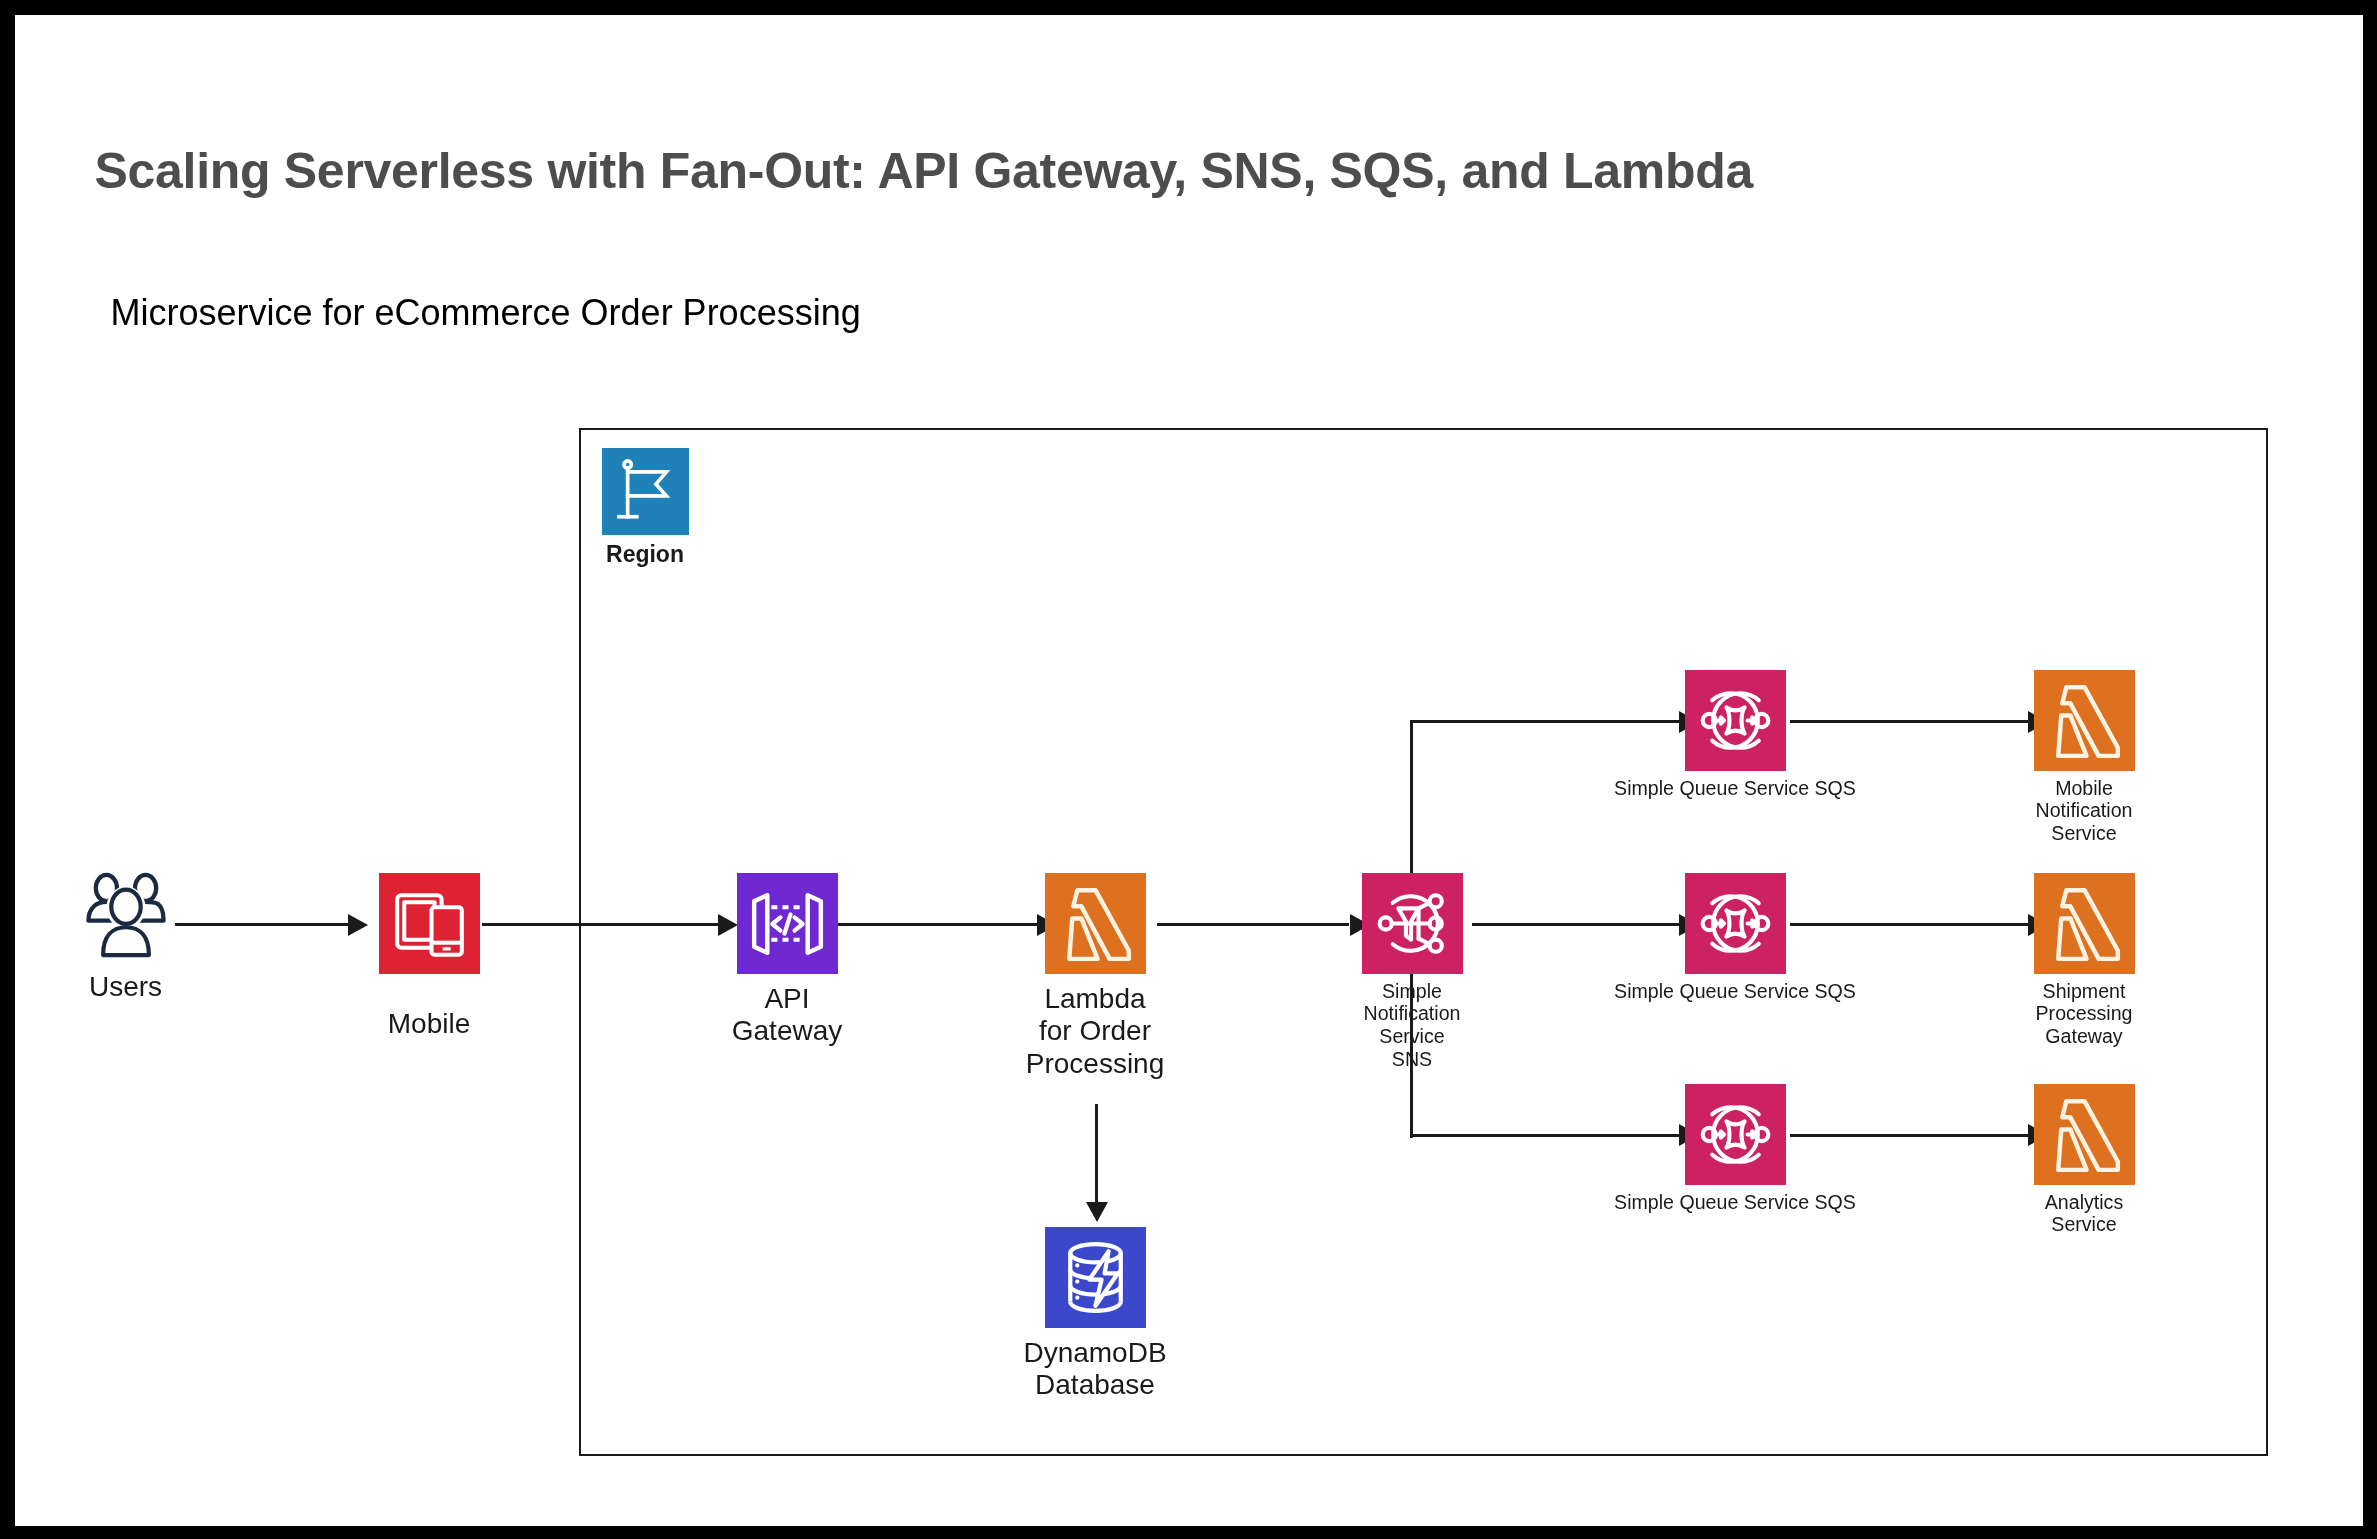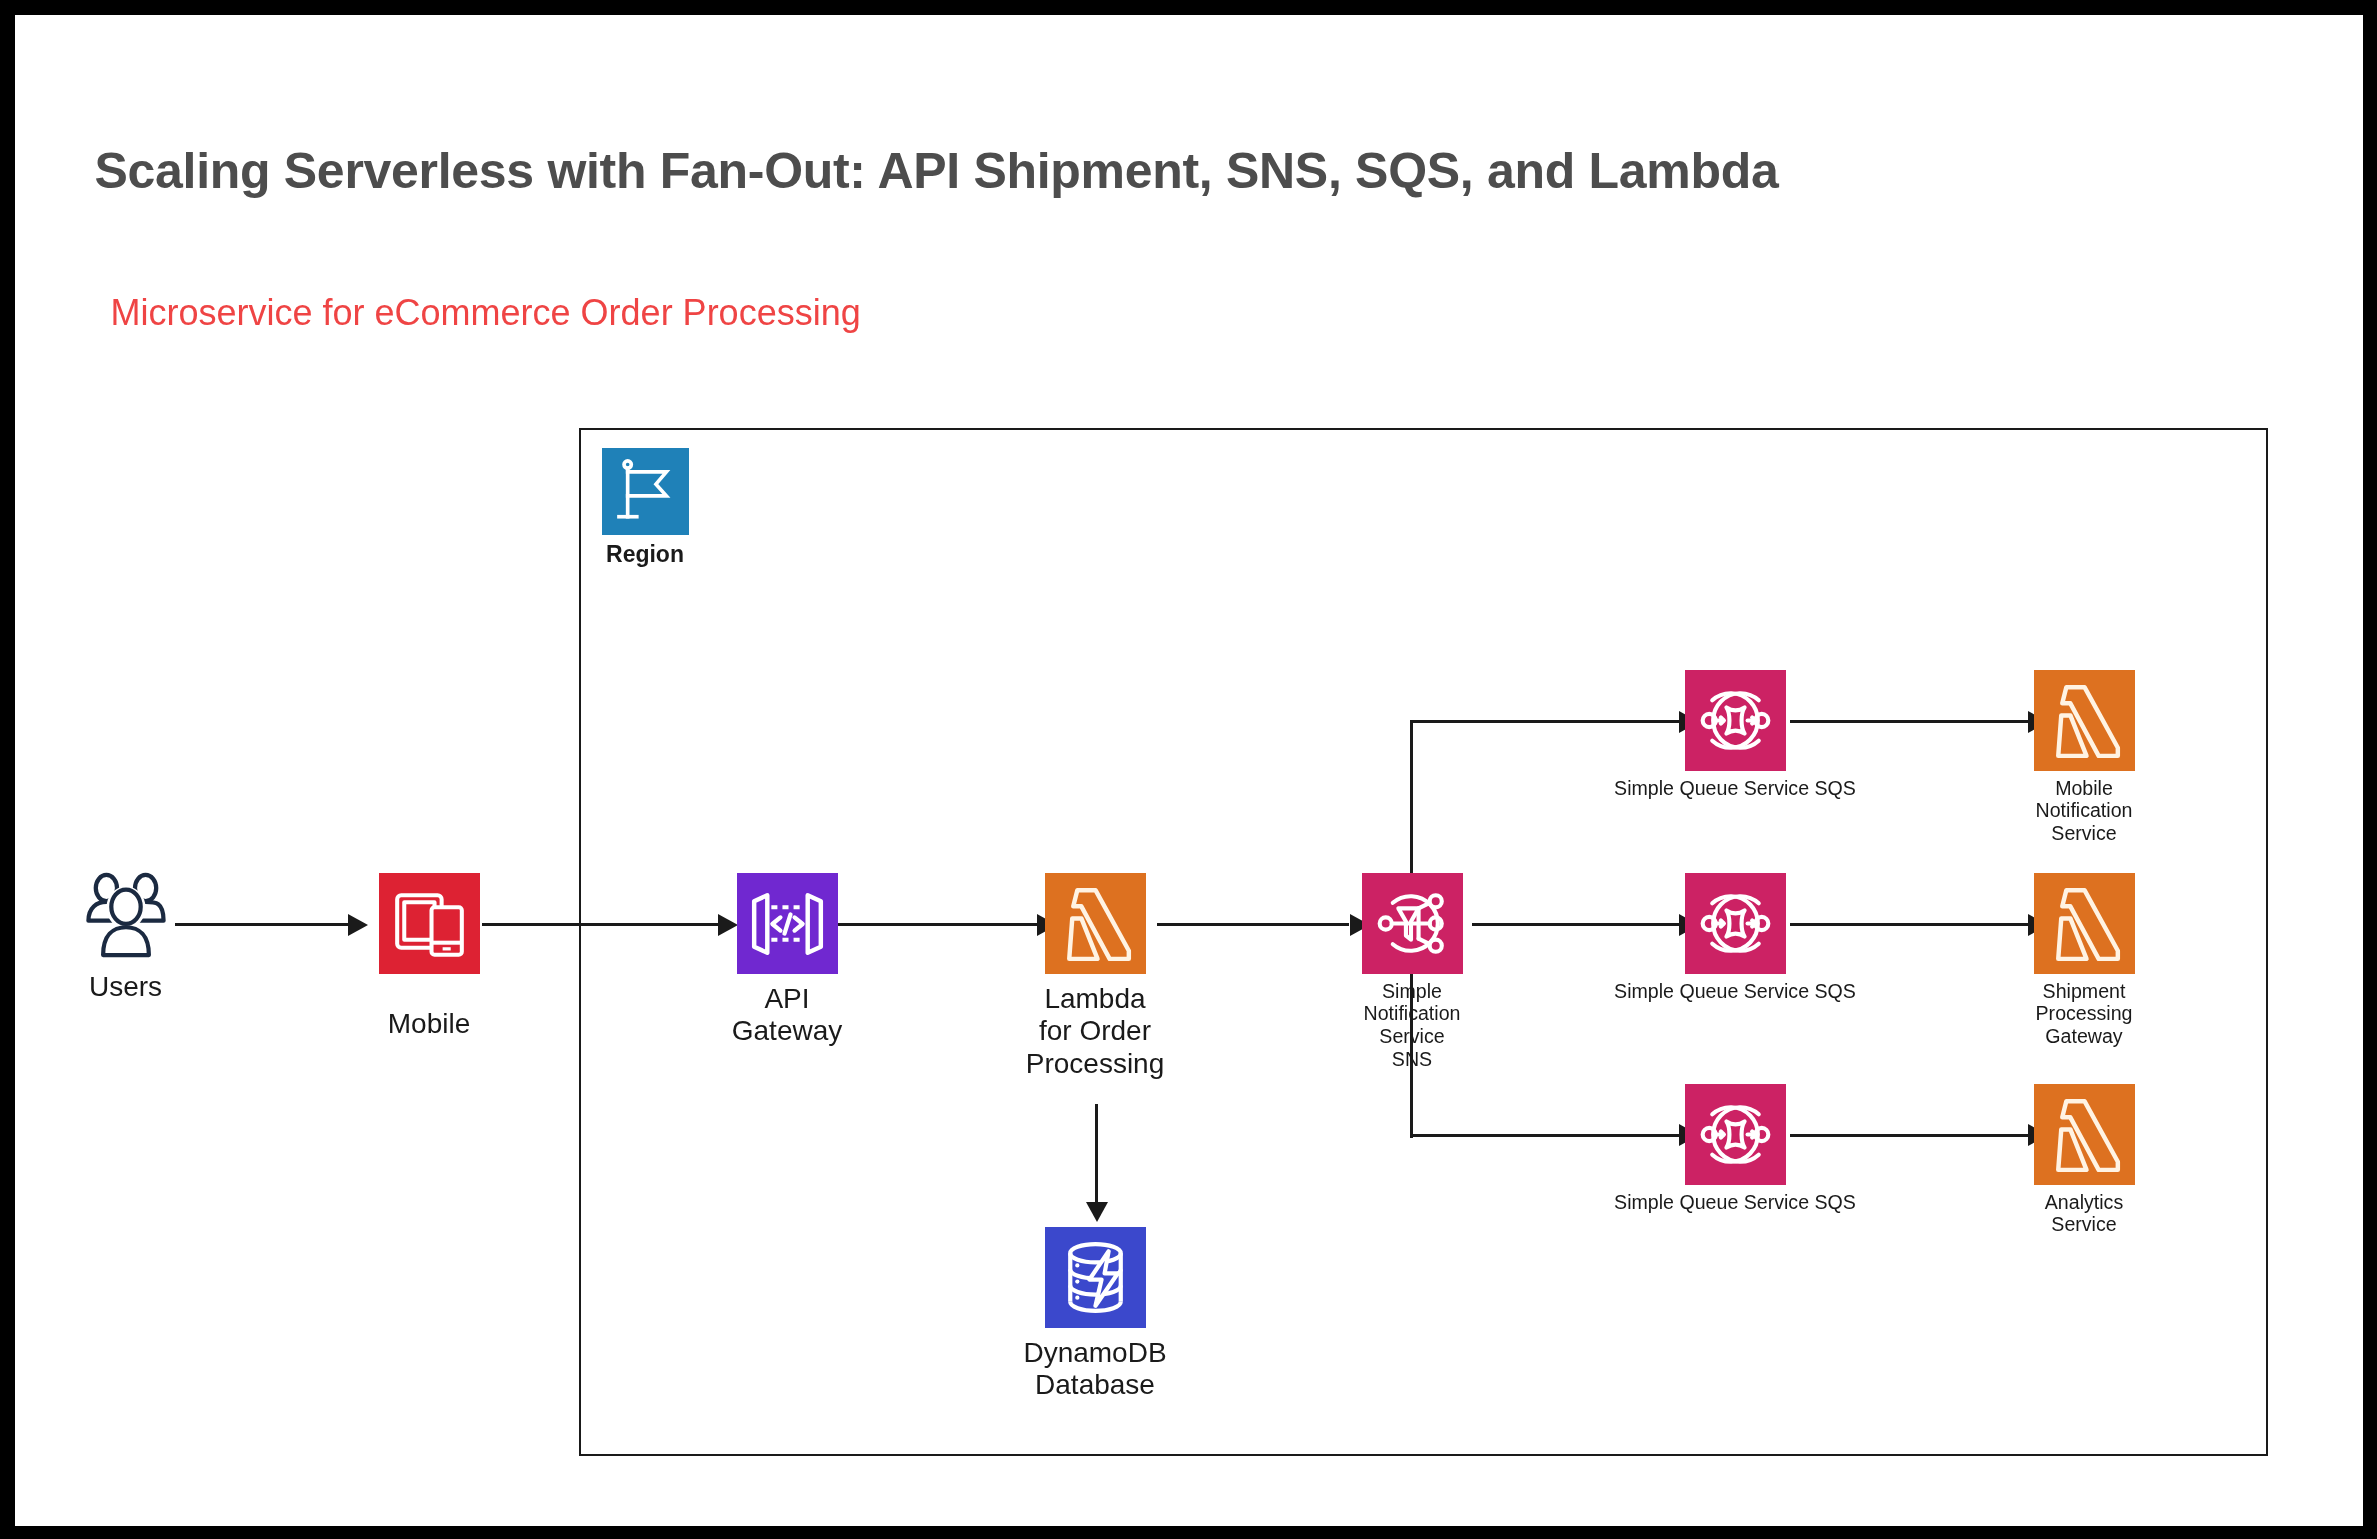--- a/index.html
+++ b/index.html
@@ -21,21 +21,21 @@
   }
 
   
   #title{
     position:absolute;left:80px;top:127px;
     font-size:50px;font-weight:700;color:#4d4d4d;
     letter-spacing:-0.3px;white-space:nowrap;
   }
   #subtitle{
     position:absolute;left:96px;top:277px;
-    font-size:36px;font-weight:400;color:#ef4444;
+    font-size:36px;font-weight:400;color:#000000;
     white-space:nowrap;
   }
 
   
   #region-box{
     position:absolute;left:564px;top:413px;
     width:1689px;height:1028px;
     border:2.1px solid #1a1a1a;background:transparent;
     box-sizing:border-box;
   }
@@ -72,21 +72,21 @@
     border-right:11.4px solid transparent;
     border-top:20.7px solid #1a1a1a;
   }
 </style>
 </head>
 <body>
 
 <div id="page">
 <div id="canvas">
 
-  <div id="title">Scaling Serverless with Fan-Out: API Shipment, SNS, SQS, and Lambda</div>
+  <div id="title">Scaling Serverless with Fan-Out: API Gateway, SNS, SQS, and Lambda</div>
   <div id="subtitle">Microservice for eCommerce Order Processing</div>
 
   <div id="region-box"></div>
 
   <div class="node" style="left:587px;top:433px;">
     <div class="tile" style="--sz:87px;background:#1F81B8;">
       <svg viewBox="0 0 100 100" width="87" height="87" aria-hidden="true">
         <g fill="none" stroke="#ffffff" stroke-width="4.2" stroke-linecap="square" stroke-linejoin="miter">
           <circle cx="29.5" cy="19" r="4.2"></circle>
           <line x1="29.5" y1="23.5" x2="29.5" y2="79"></line>

